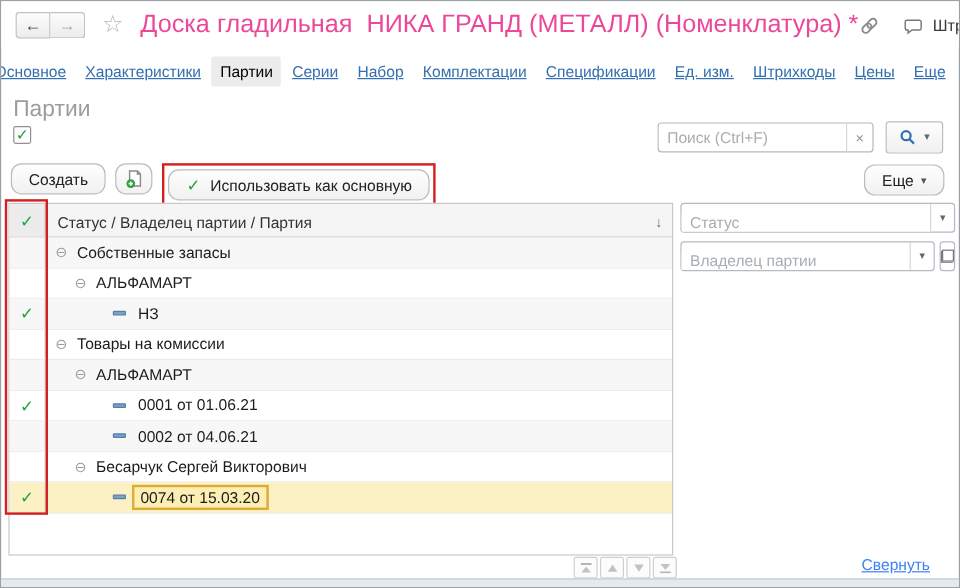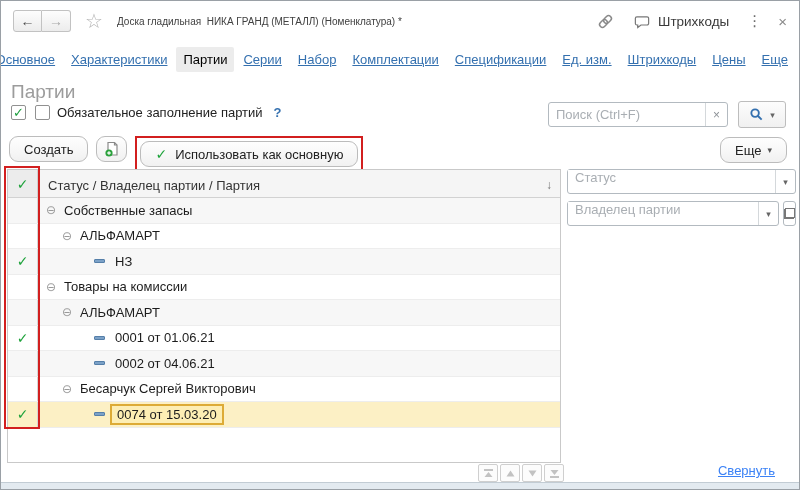--- a/index.html
+++ b/index.html
@@ -7,21 +7,21 @@
   body { font-family: "Liberation Sans", "DejaVu Sans", sans-serif; font-size: 13px; color:#222; }
   .window { position:relative; width:800px; height:490px; background:#fff; border:1px solid #9aa0a6; overflow:hidden; }
 
   
   .topbar { position:absolute; top:0; left:0; right:0; height:40px; display:flex; align-items:center; padding:0 12px; background:#fff; }
   .navgroup { display:flex; }
   .navbtn { width:29px; height:22px; border:1px solid #c2c2c2; background:linear-gradient(#fdfdfd,#ececec); display:flex; align-items:center; justify-content:center; font-size:14px; cursor:pointer; }
   .navbtn.back { border-radius:3px 0 0 3px; color:#4a4a4a; }
   .navbtn.fwd { border-radius:0 3px 3px 0; border-left:none; color:#a9a9a9; }
   .star { margin-left:14px; font-size:20px; color:#b5b5b5; line-height:1; }
-  .wtitle { margin-left:14px; font-size:10px; color:#404040; white-space:pre; }
+  .wtitle { margin-left:14px; font-size:21px; color:#ec4899; white-space:pre; }
   .tb-spacer { flex:1; }
   .tb-icon { color:#767676; display:flex; align-items:center; }
   .discuss { display:flex; align-items:center; gap:7px; margin-left:18px; color:#3a3a3a; font-size:13.5px; }
   .kebab { margin-left:18px; font-size:15px; color:#6d6d6d; letter-spacing:0; }
   .closex { margin-left:16px; font-size:15px; color:#8a8a8a; }
 
   
   .tabbar { position:absolute; top:44px; left:8px; right:4px; height:28px; display:flex; align-items:center; gap:2px;justify-content:flex-end; }
   .tab { padding:5px 7px; color:#3470af; text-decoration:underline; cursor:pointer; white-space:nowrap; font-size:13px; border-radius:2px; }
   .tab.active { background:#ececec; color:#000; text-decoration:none; }
@@ -73,21 +73,21 @@
 
   
   .ann-col { position:absolute; left:3px; top:165px; width:36px; height:263px; border:2px solid #d21f1f; pointer-events:none; z-index:5; }
 
   
   .navbtns { position:absolute; left:477px; top:463px; display:flex; gap:2px; }
   .nb { width:20px; height:18px; border:1px solid #cfcfcf; border-radius:2px; background:#fcfcfc; display:flex; align-items:center; justify-content:center; cursor:pointer; }
 
   
   .rightpanel { position:absolute; left:566px; top:168px; width:229px; }
-  .combo { height:25px; border:1px solid #b3bac0; border-radius:3px; background:#fff; display:flex; align-items:flex-start; }
+  .combo { height:25px; border:1px solid #b3bac0; border-radius:3px; background:#fff; display:flex; align-items:flex-end; }
   .combo input { flex:1; border:none; outline:none; padding:0 7px; font:13px "Liberation Sans",sans-serif; min-width:0; }
   .combo input::placeholder { color:#a9aeb3; }
   .combo .dd { width:20px; align-self:stretch; border-left:1px solid #d4d8db; display:flex; align-items:center; justify-content:center; color:#666; font-size:9px; cursor:pointer; }
   .ownerrow { margin-top:7px; display:flex; gap:4px; }
   .ownerrow .combo { flex:1; }
   .sqbtn { width:21px; height:25px; border:1px solid #b3bac0; border-radius:3px; background:#fff; display:flex; align-items:center; justify-content:center; cursor:pointer; }
   .dupicon { position:relative; width:11px; height:11px; }
   .dupicon::before { content:""; position:absolute; left:0; bottom:0; width:8px; height:8px; border:1px solid #777; background:#fff; }
   .dupicon::after { content:""; position:absolute; right:0; top:0; width:8px; height:8px; border:1px solid #777; background:#fff; }
 
@@ -143,25 +143,20 @@
       <div class="tab">Цены</div>
       <div class="tab">Еще</div>
     </div>
 
   <div class="heading">Партии</div>
 
   <div class="optrow">
       <div class="opt">
         <span class="cb">✓</span>
       </div>
-      <div class="opt">
-        <span class="cb"></span>
-        <span>Обязательное заполнение партий</span>
-        <span class="helplink">?</span>
-      </div>
     </div>
 
   <div class="search">
     <input placeholder="Поиск (Ctrl+F)" style="">
     <div class="clear">×</div>
   </div>
   <div class="searchbtn">
     <span>
       <svg width="15" height="15" viewBox="0 0 16 16" fill="none" stroke="#3470af" stroke-width="2">
         <circle cx="6.5" cy="6.5" r="4"></circle>

